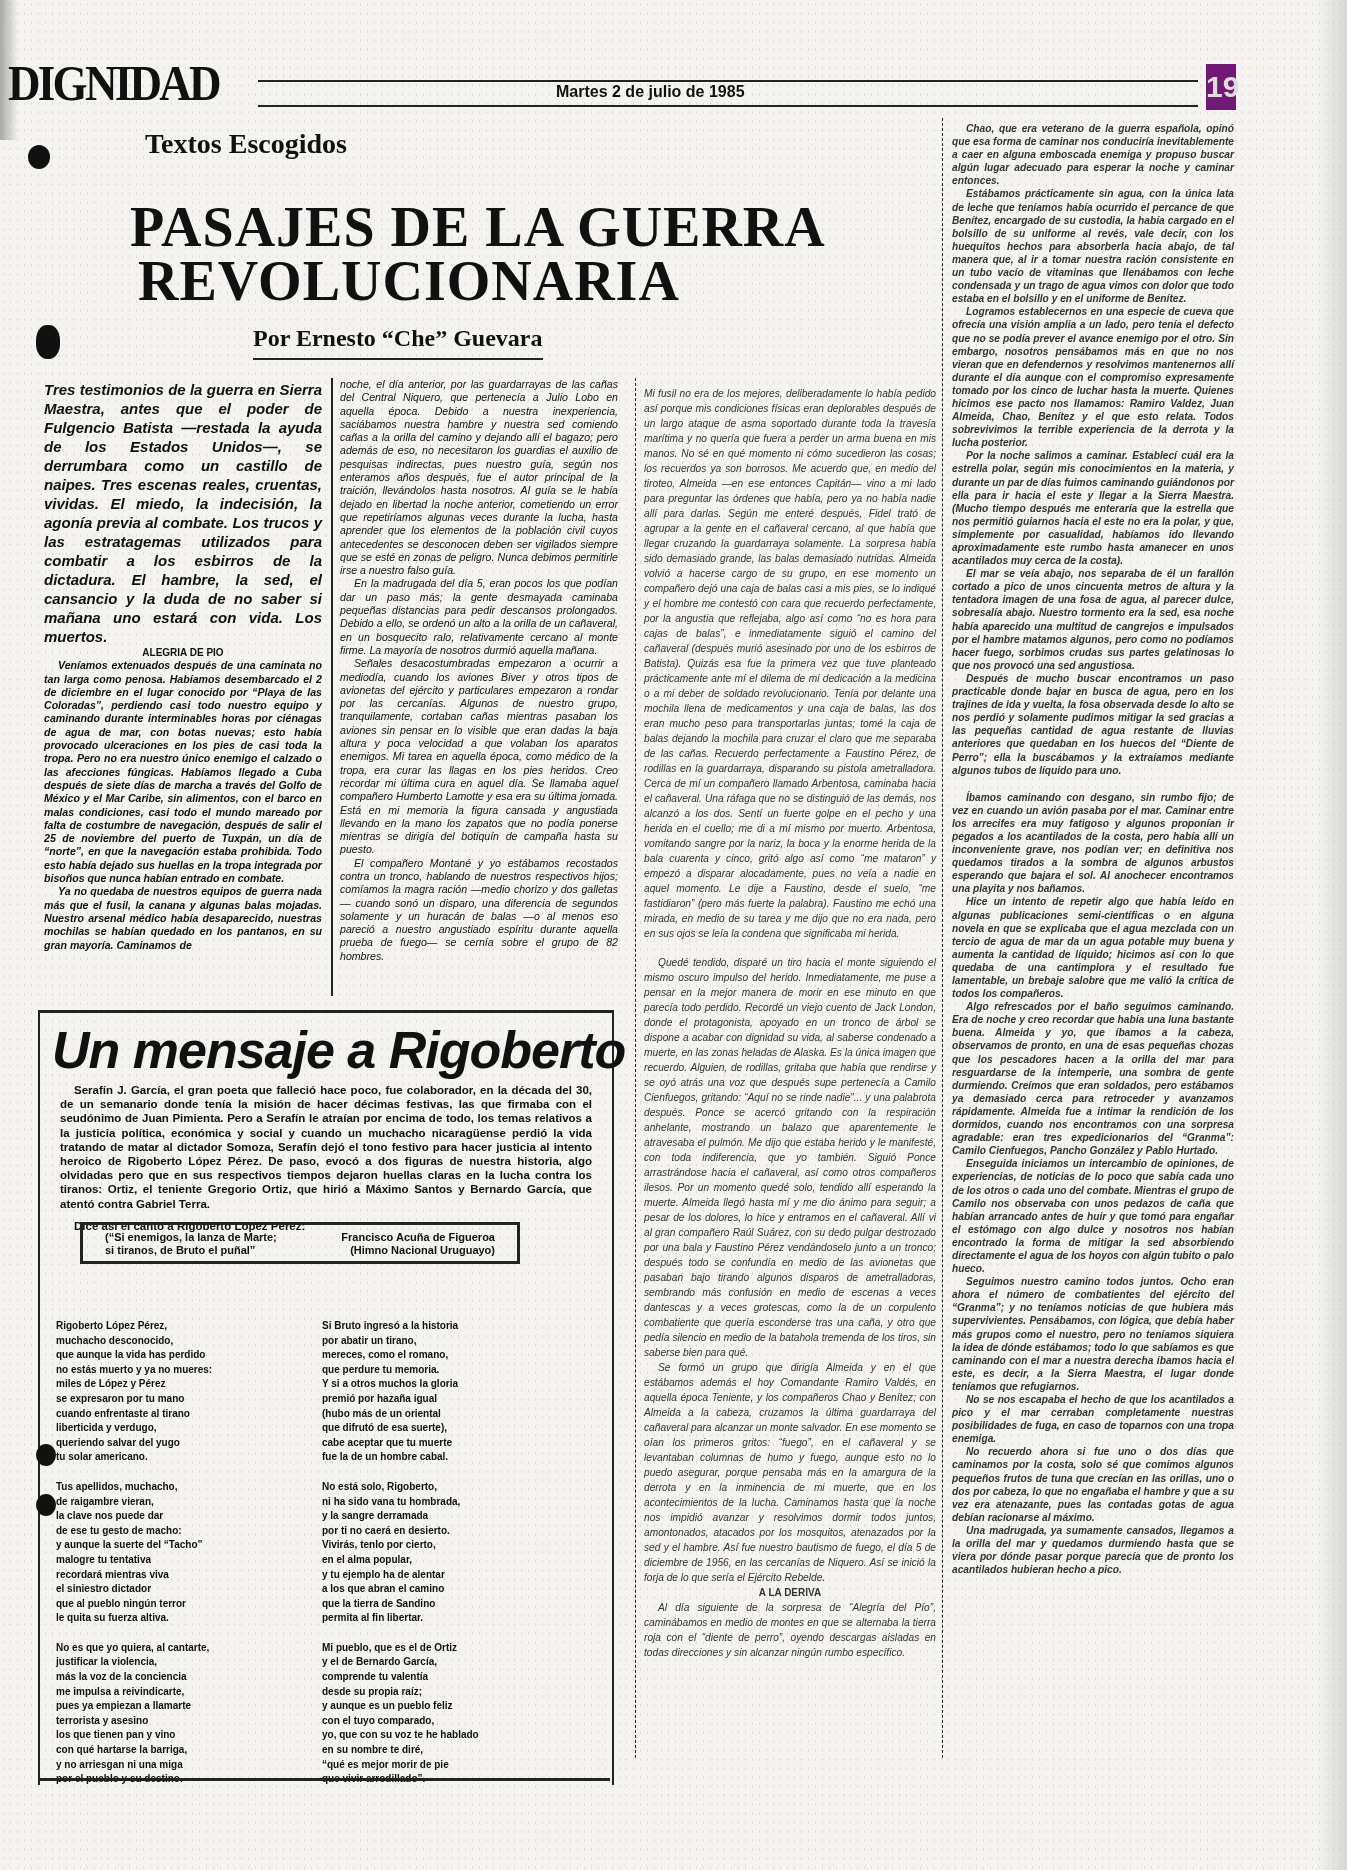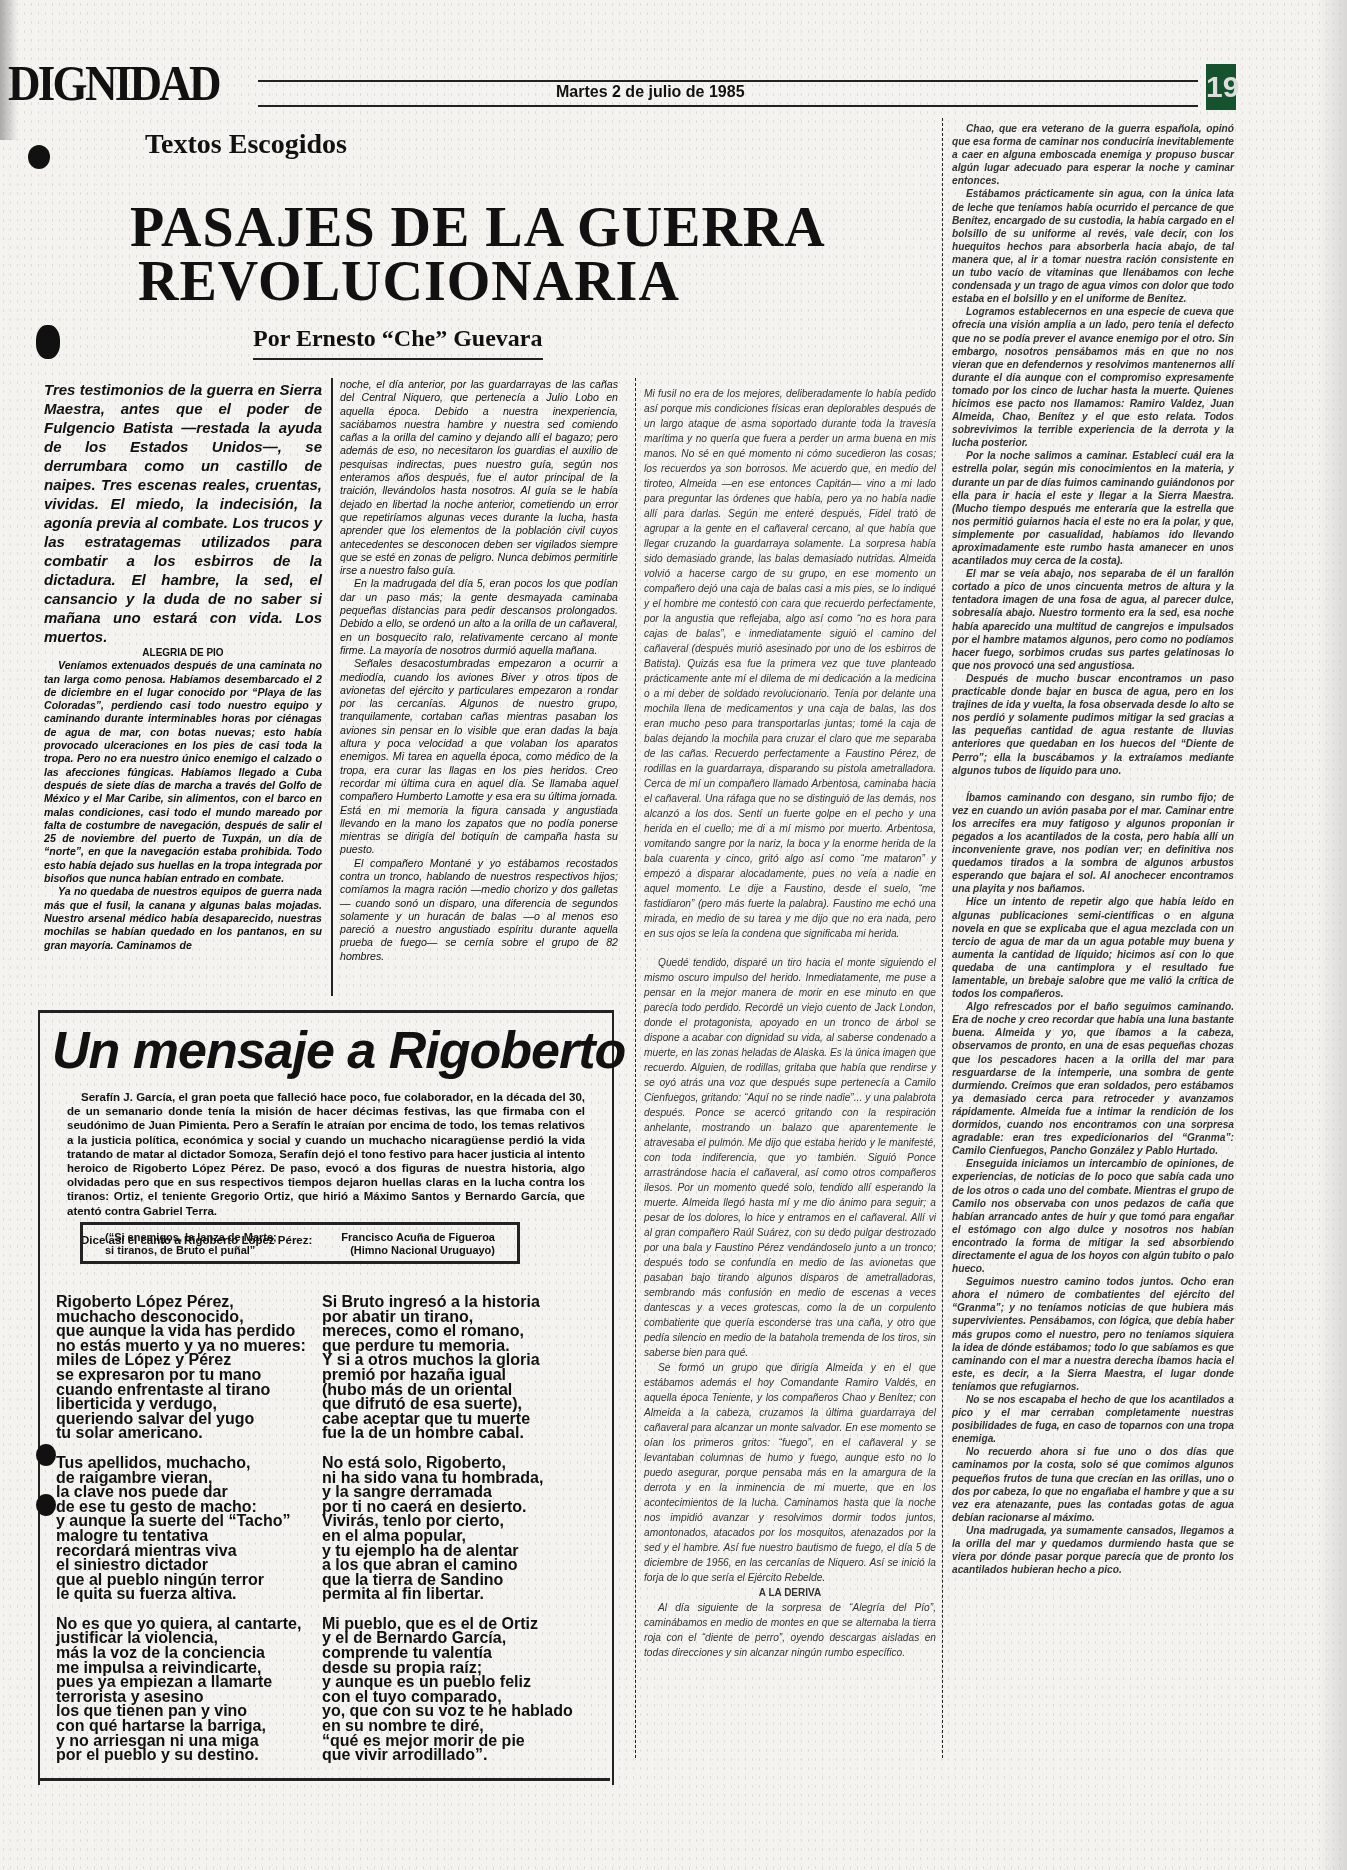--- a/index.html
+++ b/index.html
@@ -23,21 +23,21 @@
 
   
   .masthead { position: absolute; left: 8px; top: 58px; width: 1240px; height: 50px; }
   .logo { position: absolute; left: 0; top: 0; font-family: "Liberation Serif", serif;
     font-weight: bold; font-size: 50px; letter-spacing: -3px; transform: scaleX(0.9);
     transform-origin: left; color: #111; line-height: 50px; }
   .rule-top { position: absolute; left: 250px; right: 50px; top: 22px; border-top: 2px solid #222; }
   .rule-bot { position: absolute; left: 250px; right: 50px; top: 47px; border-top: 2px solid #222; }
   .date { position: absolute; left: 548px; top: 25px; font-weight: bold; font-size: 16px; }
   .pagenum { position: absolute; right: 12px; top: 6px; width: 30px; height: 46px;
-    background: #14532d; color: #ddd; font-weight: bold; font-size: 30px;
+    background: #701a75; color: #ddd; font-weight: bold; font-size: 30px;
     text-align: center; line-height: 46px; }
 
   .section { position: absolute; left: 145px; top: 128px; font-family: "Liberation Serif", serif;
     font-weight: bold; font-size: 28px; }
   .dot { position: absolute; background: #111; border-radius: 50%; }
 
   .headline { position: absolute; left: 130px; top: 200px; width: 760px;
     font-family: "Liberation Serif", serif; font-weight: bold; font-size: 56px; line-height: 54px;
     letter-spacing: 1px; color: #111; }
   .byline { position: absolute; left: 253px; top: 325px; font-family: "Liberation Serif", serif;
@@ -55,25 +55,25 @@
   .faint { color: #333; }
   .vrule { position: absolute; border-left: 2px solid #222; }
 
   
   .boxed { position: absolute; left: 38px; top: 1010px; width: 572px; height: 772px;
     border-top: 3px solid #222; border-left: 2px solid #222; border-right: 2px solid #222; }
   .box-title { position: absolute; left: 52px; top: 1020px; font-size: 52px; font-weight: bold;
     font-style: italic; letter-spacing: -1px; }
   .box-intro { position: absolute; left: 52px; top: 1075px; width: 548px; font-size: 11.5px;
     line-height: 14.2px; font-weight: bold; text-align: justify; }
-  .box-intro p { margin: 15px; text-indent: 14px; }
+  .box-intro p { margin: 8px; text-indent: 14px; }
   .epigraph { position: absolute; left: 80px; top: 1222px; width: 440px; height: 42px;
     border: 3px solid #222; font-size: 11px; font-weight: bold; padding: 6px 22px; box-sizing: border-box; line-height: 13px; }
   .ep-line { display: flex; justify-content: space-between; }
-  .poem { position: absolute; font-size: 16px; line-height: 14.6px; font-weight: bold; }
+  .poem { position: absolute; font-size: 10px; line-height: 14.6px; font-weight: bold; margin-top: 24px; }
   .stanza { margin-bottom: 15px; }
   .box-bottom { position: absolute; left: 38px; top: 1778px; width: 572px; border-top: 3px solid #222; }
 </style>
 </head>
 <body>
 
 <div class="grain"></div>
 <div class="edge-left"></div>
 <div class="edge-right"></div>
 

